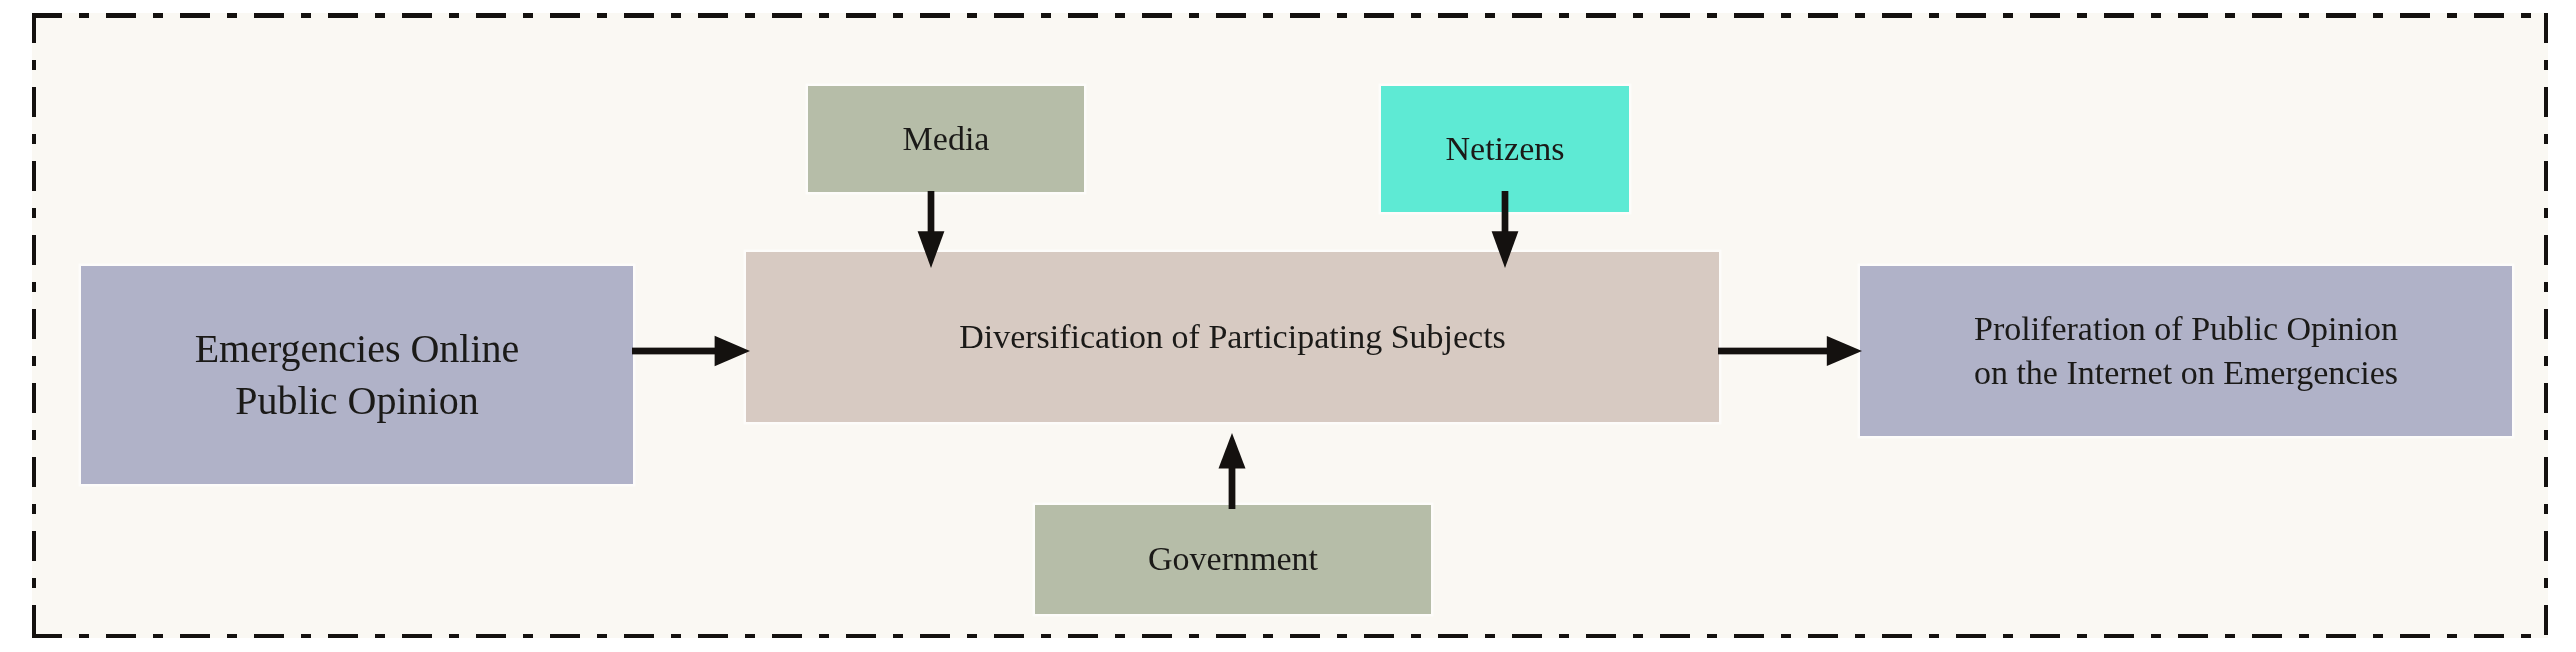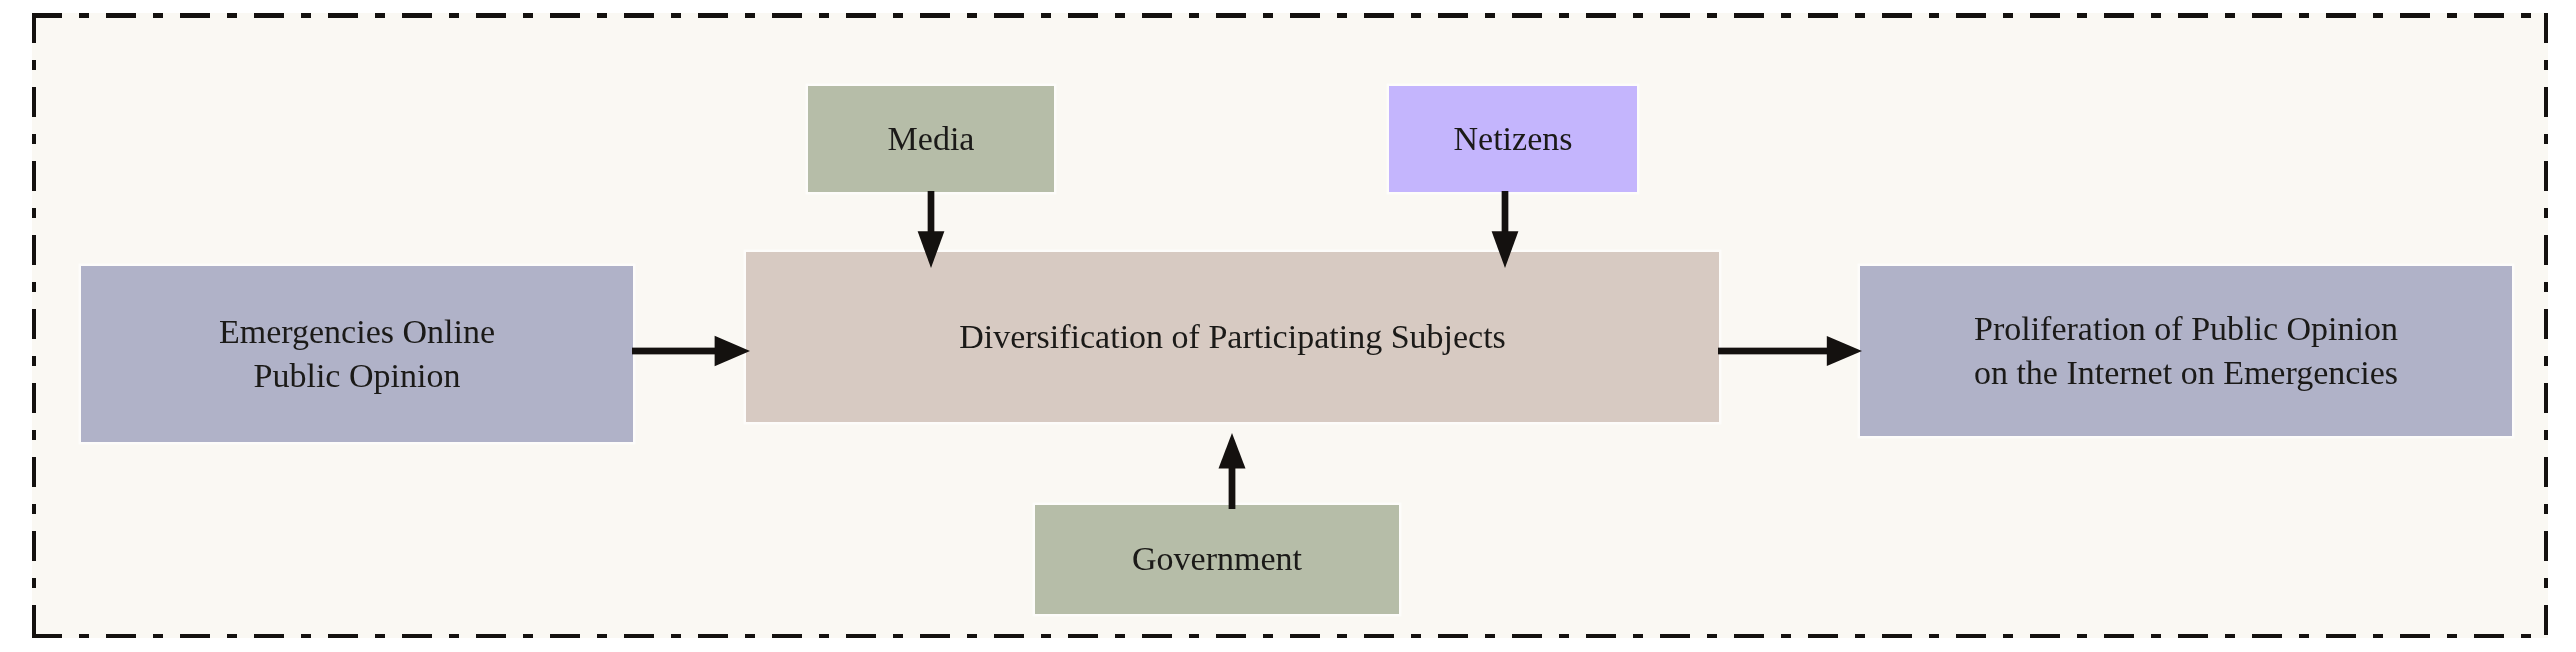--- a/index.html
+++ b/index.html
@@ -69,48 +69,47 @@
     justify-content: center;
     text-align: center;
     color: #1b1a18;
     line-height: 1.30;
     padding: 1.7px 8.4px;
     box-shadow: 0 0 0 2.5px rgba(255,255,255,0.55);
   }
   .node-label { display: block; white-space: pre-line; }
 
   #node-source {
-    left: 81px;  top: 266px;  width: 552px;  height: 176px;
+    left: 81px;  top: 266px;  width: 552px;  height: 218px;
     background: #b0b2c8;
-    font-size: 34px;
+    font-size: 40px;
   }
   #node-center {
     left: 746px; top: 252px;  width: 973px; height: 170px;
     background: #d7cac2;
     font-size: 34px;
   }
   #node-outcome {
     left: 1860px; top: 266px; width: 652px;  height: 170px;
     background: #b0b2c8;
     font-size: 34px;
     align-items: center;
   }
   #node-media {
-    left: 808px;  top: 86px;  width: 246px;  height: 106px;
+    left: 808px;  top: 86px;  width: 276px;  height: 106px;
     background: #b6bda8;
     font-size: 34px;
   }
   #node-netizens {
-    left: 1381px; top: 86px;  width: 248px;  height: 106px;
-    background: #c4b5fd;
+    left: 1381px; top: 86px;  width: 248px;  height: 126px;
+    background: #5eead4;
     font-size: 34px;
-    margin-left: 8px;
   }
   #node-government {
-    left: 1035px; top: 505px;  width: 364px;  height: 109px;
+    left: 1035px; top: 505px;  width: 396px;  height: 109px;
     background: #b6bda8;
     font-size: 34px;
   }
 
   
   .arrow { position: absolute; }
   .arrow svg { display: block; overflow: visible; }
 
   #arrow-source-to-center { left: 632px;  top: 329px;  width: 118px; height: 44px; }
   #arrow-center-to-outcome{ left: 1718px; top: 329px;  width: 144px; height: 44px; }

